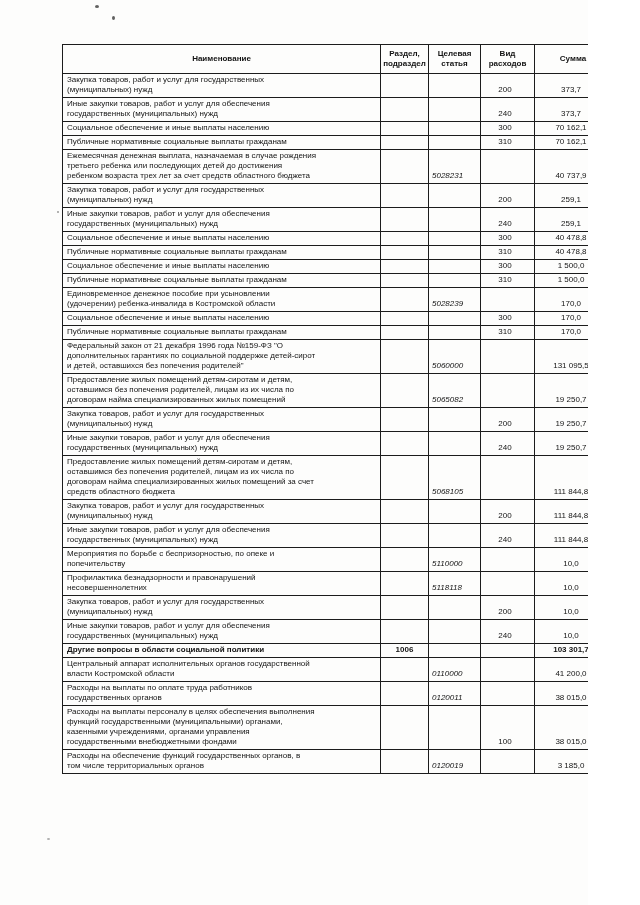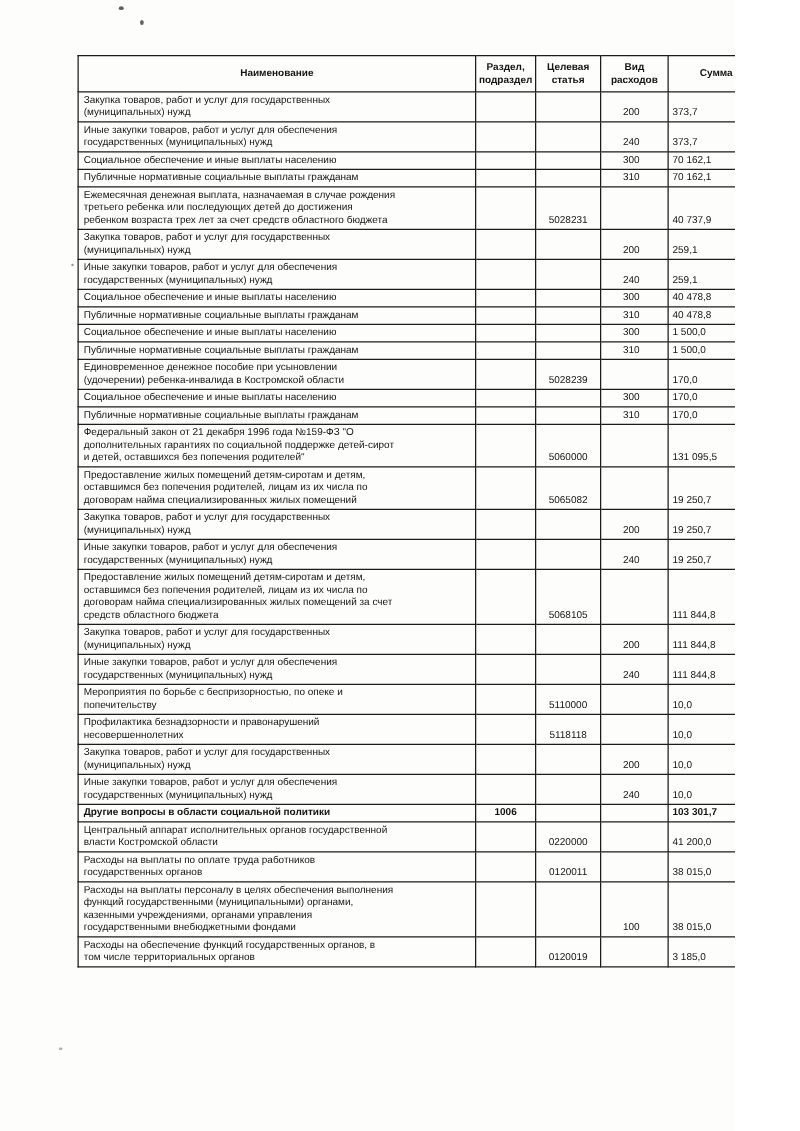--- a/index.html
+++ b/index.html
@@ -34,23 +34,23 @@
     white-space: pre-line;
     padding: 4px 2px;
   }
   td.col-name {
     text-align: left;
     vertical-align: top;
     white-space: pre-line;
     padding-left: 4px;
   }
   td.col-section { text-align: center; vertical-align: bottom; }
-  td.col-article { text-align: center; vertical-align: bottom; }
+  td.col-article { vertical-align: bottom; font-style: italic; }
   td.col-type    { text-align: center;  vertical-align: bottom; padding-right: 8px; }
-  td.col-sum     { text-align: left;  vertical-align: bottom; padding-right: 7px; }
+  td.col-sum     { text-align: center;  vertical-align: bottom; padding-right: 7px; }
   tr.bold td { font-weight: bold; }
   .page-number {
     position: absolute;
     left: 606px;
     top: 860px;
     font-family: "DejaVu Serif", serif;
     font-style: italic;
     font-size: 16px;
     color: #2b2b2b;
     transform: rotate(-14deg);
@@ -298,21 +298,21 @@
           <td class="col-name">Другие вопросы в области социальной политики</td>
           <td class="col-section">1006</td>
           <td class="col-article"></td>
           <td class="col-type"></td>
           <td class="col-sum">103 301,7</td>
         </tr>
         <tr>
           <td class="col-name">Центральный аппарат исполнительных органов государственной
 власти Костромской области</td>
           <td class="col-section"></td>
-          <td class="col-article">0220000</td>
+          <td class="col-article">0110000</td>
           <td class="col-type"></td>
           <td class="col-sum">41 200,0</td>
         </tr>
         <tr>
           <td class="col-name">Расходы на выплаты по оплате труда работников
 государственных органов</td>
           <td class="col-section"></td>
           <td class="col-article">0120011</td>
           <td class="col-type"></td>
           <td class="col-sum">38 015,0</td>

